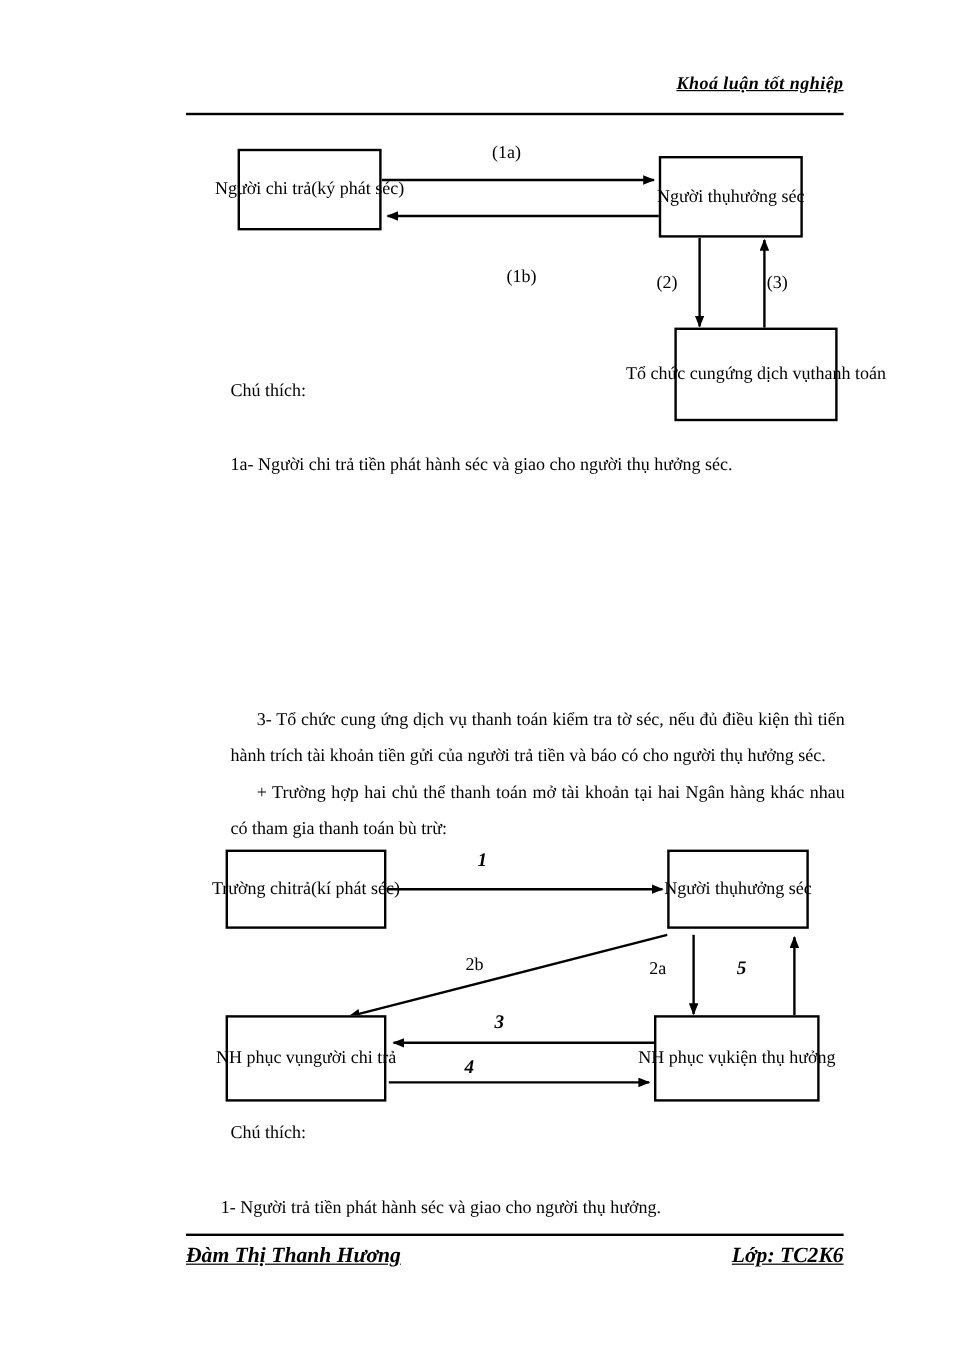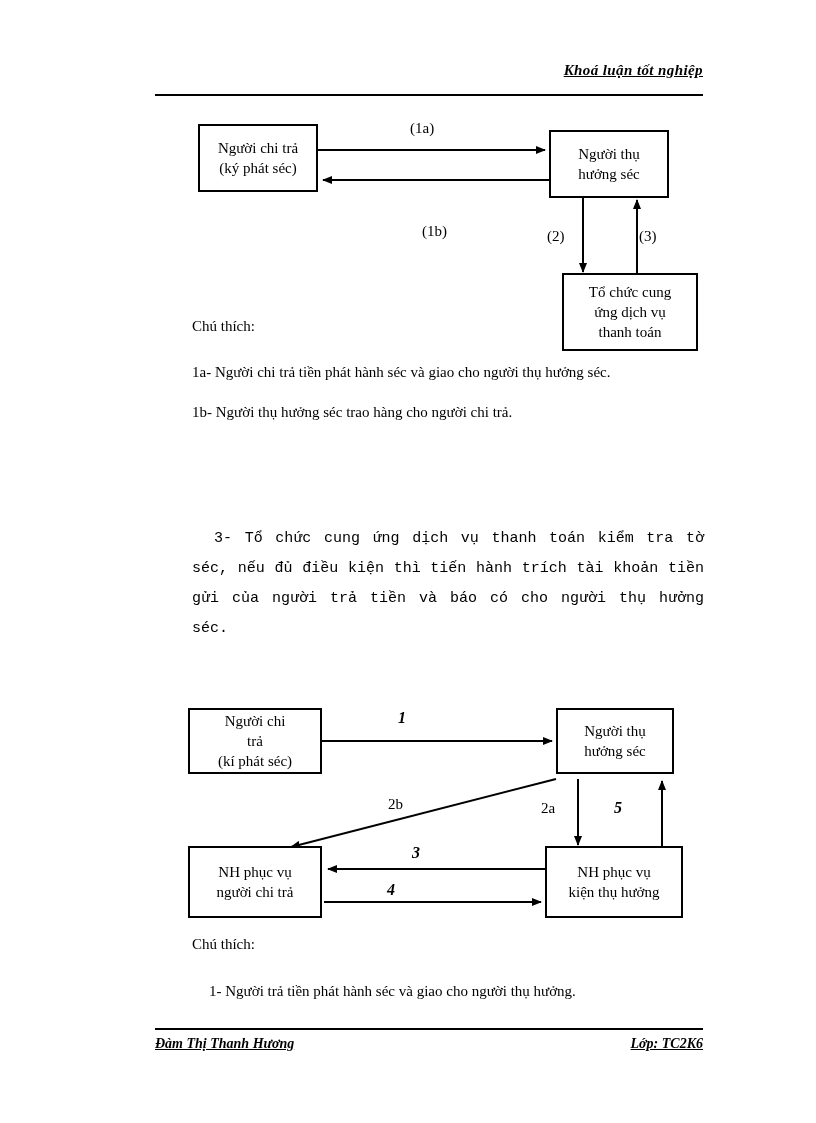--- a/index.html
+++ b/index.html
@@ -63,35 +63,35 @@
     top: 1036px;
     width: 548px;
     display: flex;
     justify-content: space-between;
     align-items: baseline;
   }
   .footer-left, .footer-right {
     font-family: "Liberation Serif", serif;
     font-weight: bold;
     font-style: italic;
-    font-size: 14px;
+    font-size: 18px;
     text-decoration: underline;
     white-space: nowrap;
   }
 
   
   .diagram {
     position: absolute;
   }
   .node {
     position: absolute;
     border: 2px solid #000000;
     box-sizing: border-box;
     display: flex;
-    flex-direction: column;
+    flex-direction: row;
     align-items: center;
     justify-content: center;
     text-align: center;
     font-size: 15px;
     line-height: 1.35;
     background: #ffffff;
     padding: 2px 0;
   }
   .node .line { white-space: nowrap; }
 
@@ -110,20 +110,21 @@
   .note-title {
     position: absolute;
     font-size: 15px;
   }
   .para {
     position: absolute;
     font-size: 15px;
     line-height: 30px;
     text-align: justify;
     text-justify: inter-word;
+    margin-top: 16px;
   }
   .para.indent { text-indent: 22px; }
 
   svg { display: block; overflow: visible; }
 </style>
 </head>
 <body>
 
 <div class="page">
 
@@ -169,25 +170,25 @@
     <div class="lbl" style="left:410px; top:120px;">(1a)</div>
     <div class="lbl" style="left:422px; top:210px;margin-top:13px;">(1b)</div>
     <div class="lbl" style="left:547px; top:228px;">(2)</div>
     <div class="lbl" style="left:639px; top:228px;">(3)</div>
   </div>
 
   <div class="note-title" style="left:192px; top:318px;">Chú thích:</div>
 
   <div class="para" style="left:192px; top:357px; width:512px;">1a- Người chi trả tiền phát hành séc và giao cho người thụ hưởng séc.</div>
 
-  <div class="para" style="left:192px; top:397px; width:512px;">1b- Người thụ hưởng séc trao hàng cho người chi trả.</div>
-
-
-  <div class="para indent" style="left:192px; top:524px; width:512px;font-family:Liberation Mono, monospace;">3- Tổ chức cung ứng dịch vụ thanh toán kiểm tra tờ séc, nếu đủ điều kiện thì tiến hành trích tài khoản tiền gửi của người trả tiền và báo có cho người thụ hưởng séc.</div>
-
+
+
+  <div class="para indent" style="left:192px; top:569px; width:512px;">3- Tổ chức cung ứng dịch vụ thanh toán kiểm tra tờ séc, nếu đủ điều kiện thì tiến hành trích tài khoản tiền gửi của người trả tiền và báo có cho người thụ hưởng séc.</div>
+
+  <div class="para indent" style="left:192px; top:630px; width:512px;">+ Trường hợp hai chủ thể thanh toán mở tài khoản tại hai Ngân hàng khác nhau có tham gia thanh toán bù trừ:</div>
 
   <div class="diagram" style="left:0; top:0; width:816px; height:1123px;">
 
     <svg style="position:absolute; left:0; top:0; width:816px; height:1123px; pointer-events:none;">
       <defs>
         <marker id="ah2" markerWidth="10" markerHeight="8" refX="9" refY="4" orient="auto" markerUnits="userSpaceOnUse">
           <path d="M0,0 L10,4 L0,8 z" fill="#000"></path>
         </marker>
       </defs>
 
@@ -198,21 +199,21 @@
       <line x1="578" y1="779" x2="578" y2="845" stroke="#000" stroke-width="2" marker-end="url(#ah2)"></line>
 
       <line x1="662" y1="846" x2="662" y2="781" stroke="#000" stroke-width="2" marker-end="url(#ah2)"></line>
 
       <line x1="545" y1="869" x2="328" y2="869" stroke="#000" stroke-width="2" marker-end="url(#ah2)"></line>
 
       <line x1="324" y1="902" x2="541" y2="902" stroke="#000" stroke-width="2" marker-end="url(#ah2)"></line>
     </svg>
 
     <div class="node" style="left:188px; top:708px; width:134px; height:66px;">
-      <span class="line">Người chi</span>
+      <span class="line">Trường chi</span>
       <span class="line">trả</span>
       <span class="line">(kí phát séc)</span>
     </div>
 
     <div class="node" style="left:556px; top:708px; width:118px; height:66px;">
       <span class="line">Người thụ</span>
       <span class="line">hưởng séc</span>
     </div>
 
     <div class="node" style="left:188px; top:846px; width:134px; height:72px;">
@@ -228,21 +229,21 @@
     <div class="lbl lbl-bold-italic" style="left:398px; top:709px; font-size:16px;">1</div>
     <div class="lbl" style="left:388px; top:796px;text-align:right;">2b</div>
     <div class="lbl" style="left:541px; top:800px;">2a</div>
     <div class="lbl lbl-bold-italic" style="left:614px; top:799px; font-size:16px;">5</div>
     <div class="lbl lbl-bold-italic" style="left:412px; top:844px; font-size:16px;">3</div>
     <div class="lbl lbl-bold-italic" style="left:387px; top:881px; font-size:16px;">4</div>
   </div>
 
   <div class="note-title" style="left:192px; top:936px;">Chú thích:</div>
 
-  <div class="para" style="left:209px; top:976px; width:512px;">1- Người trả tiền phát hành séc và giao cho người thụ hưởng.</div>
+  <div class="para" style="left:184px; top:976px; width:512px;">1- Người trả tiền phát hành séc và giao cho người thụ hưởng.</div>
 
   <div class="footer-rule"></div>
   <div class="footer">
     <span class="footer-left">Đàm Thị Thanh Hương</span>
     <span class="footer-right">Lớp: TC2K6</span>
   </div>
 
 </div>
 
 </body></html>

